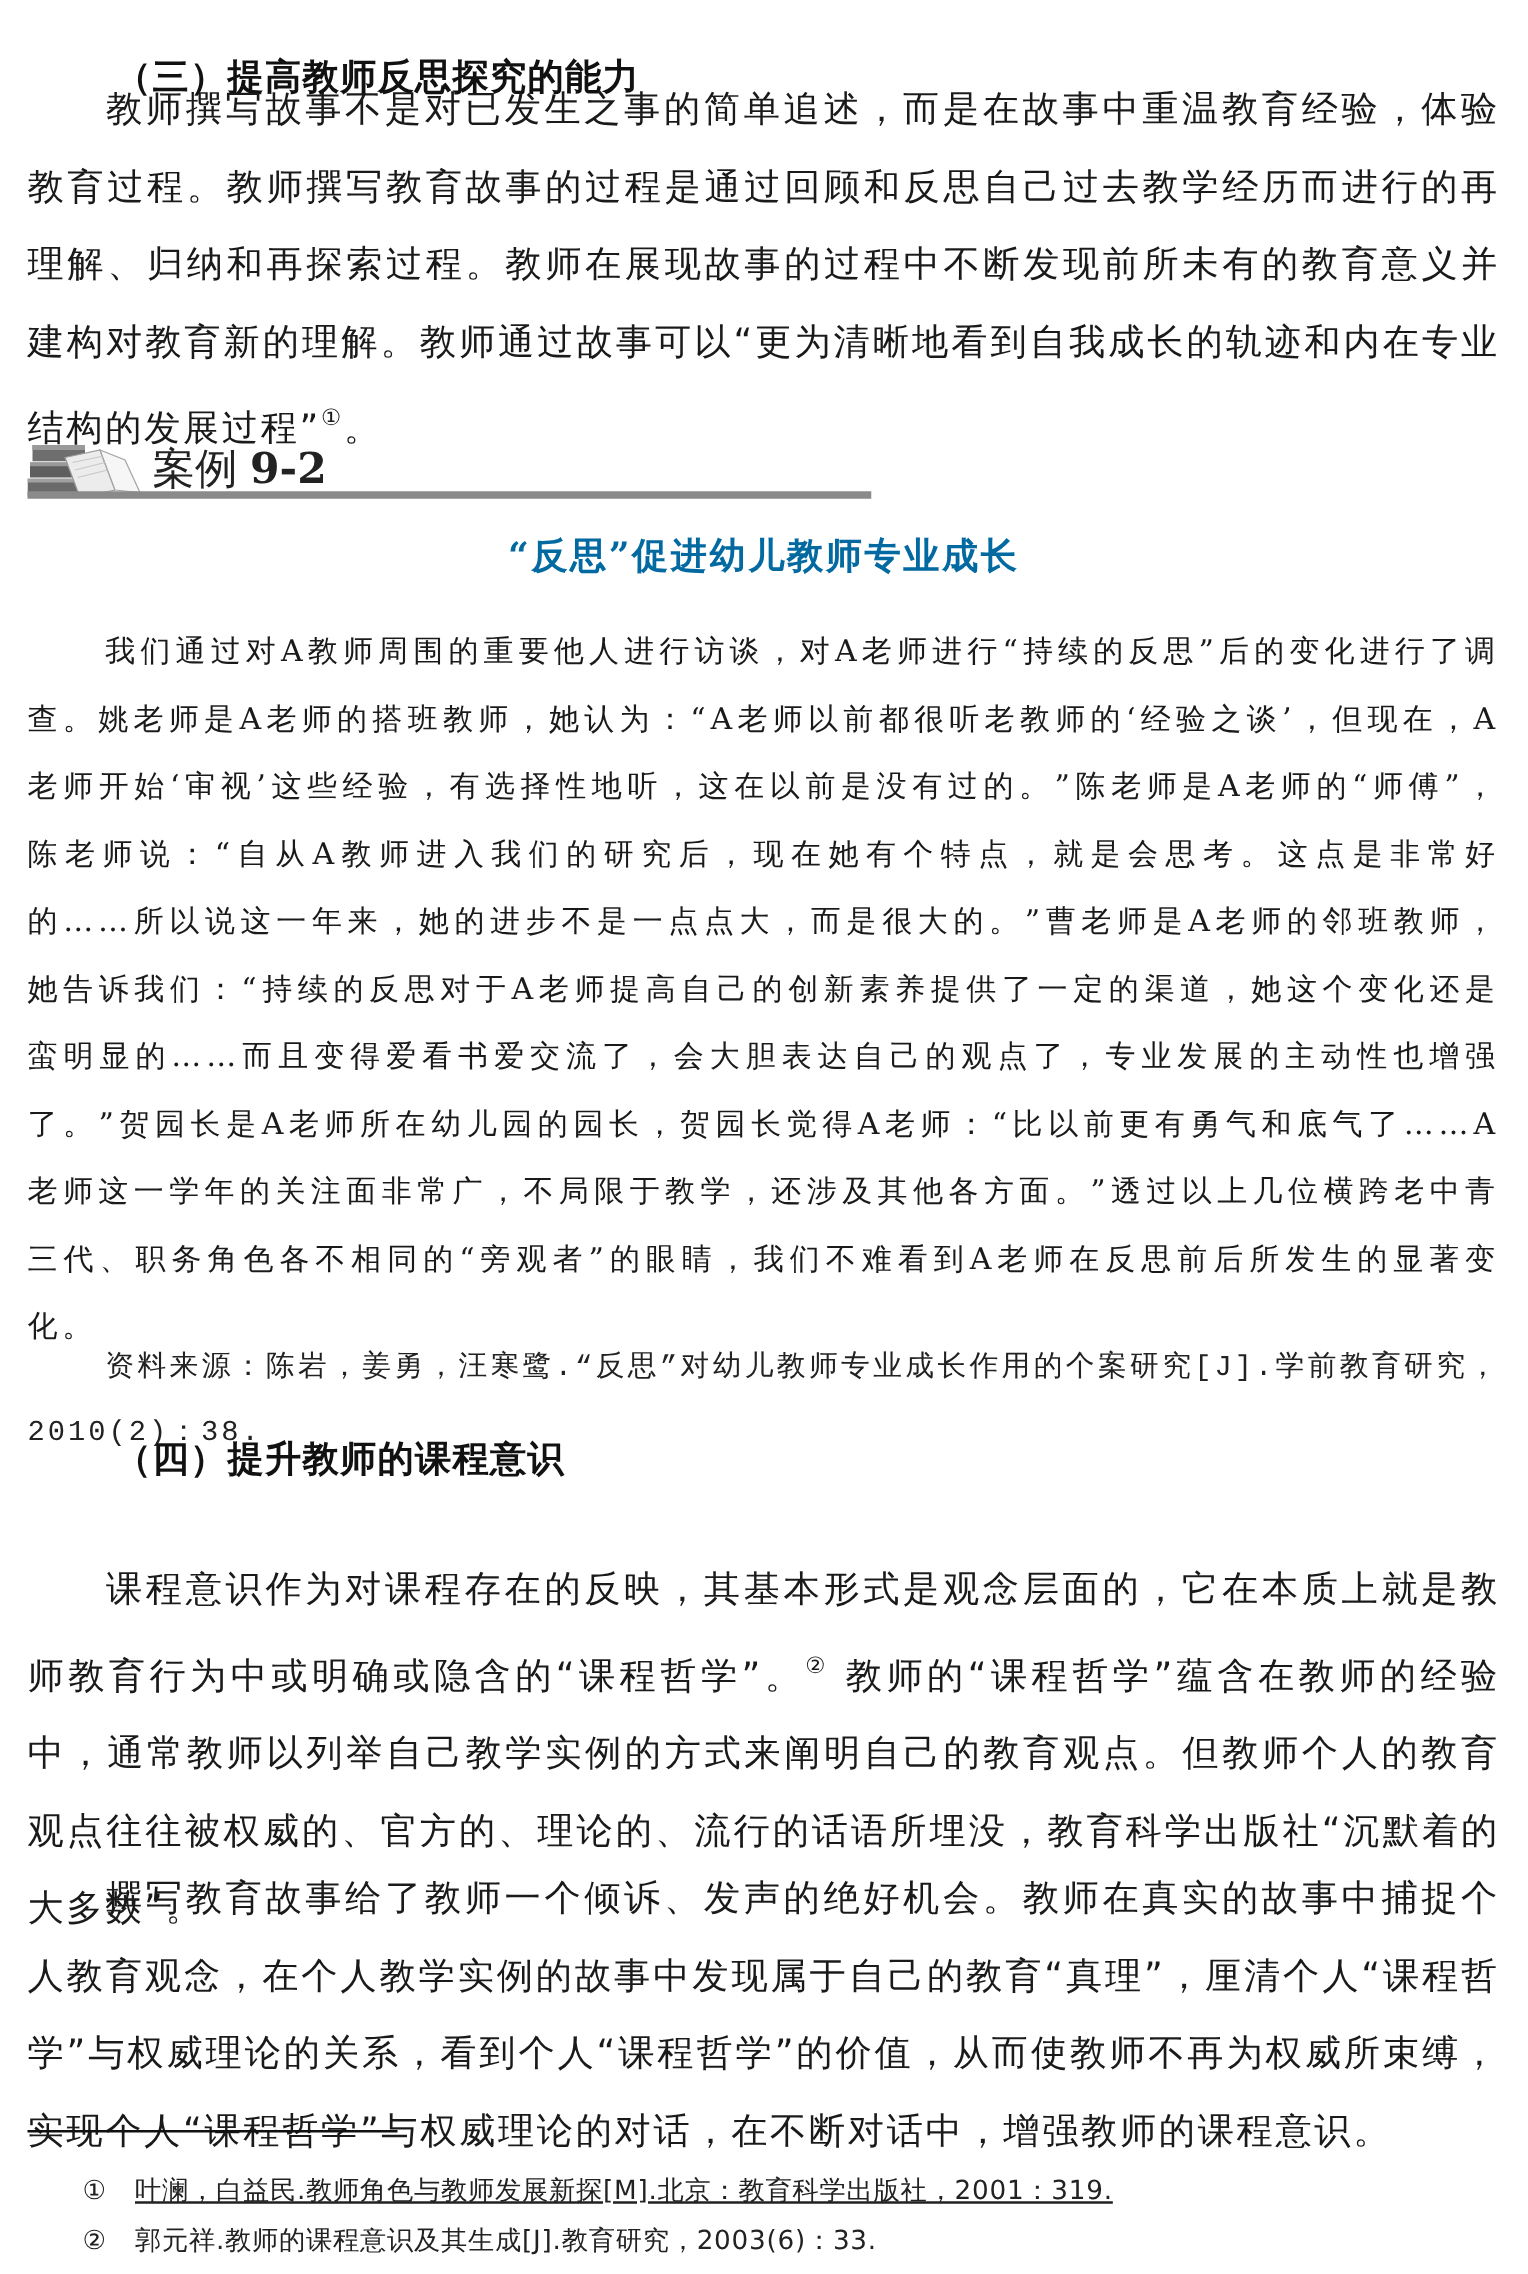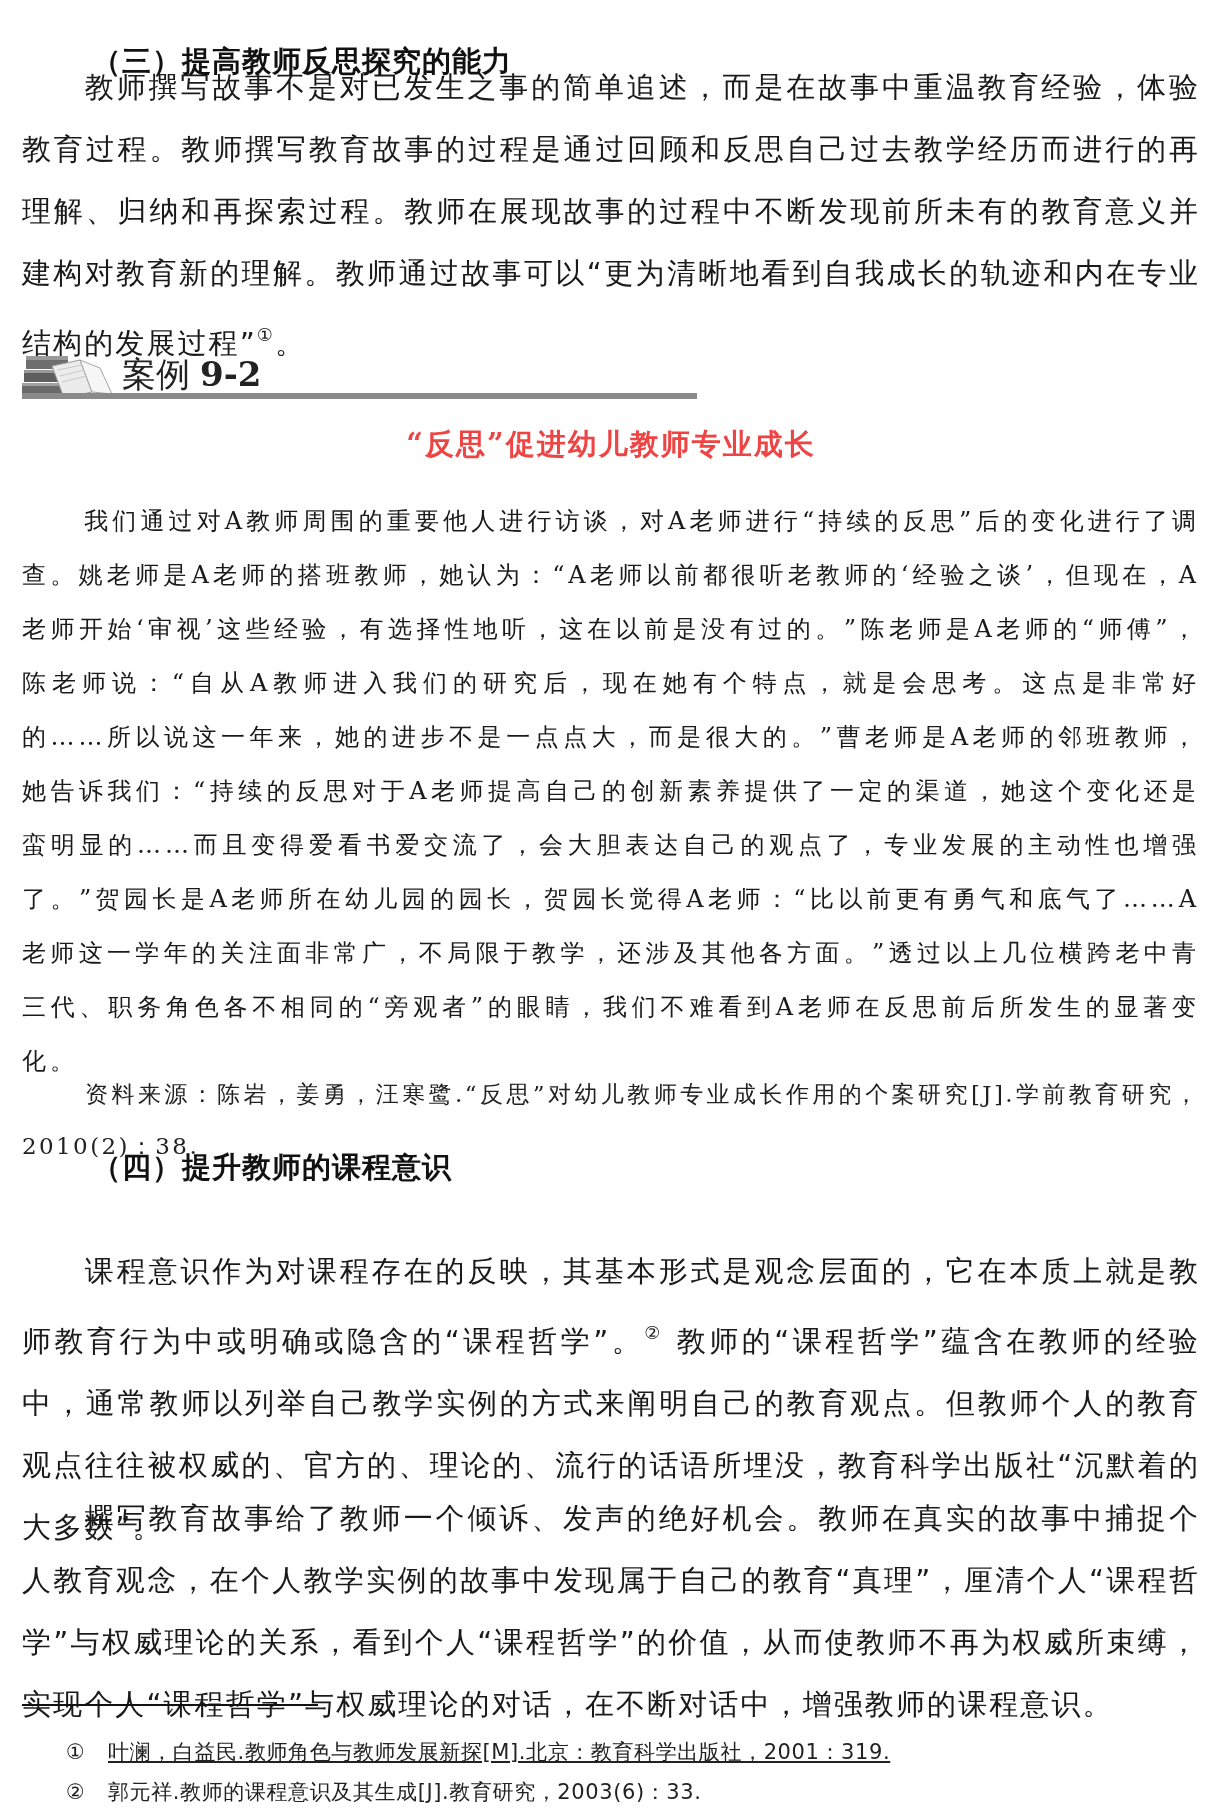--- a/index.html
+++ b/index.html
@@ -35,21 +35,21 @@
   .case-label {
     position: absolute; left: 100px; top: 4px;
     font-family: "DejaVu Serif", "Liberation Serif", serif;
     font-size: 34px; color: #222;
   }
   .case-label .num { font-weight: bold; margin-left: 10px; }
   .case-rule { position: absolute; left: 0; top: 393px; width: 675px; height: 6px; background: #8a8a8a; }
   .case-title {
     position: absolute; left: 0; top: 425px; width: 1178px; text-align: center;
     font-family: "DejaVu Serif", "Liberation Serif", serif;
-    font-weight: bold; font-size: 29px; letter-spacing: 2px; color: #ef4444;
+    font-weight: bold; font-size: 29px; letter-spacing: 2px; color: #0369a1;
   }
   .source {
     position: absolute; left: 0; width: 1178px;
     font-size: 23px; line-height: 52px; letter-spacing: 2.4px;
     text-align: justify; text-align-last: left;
     font-family: "DejaVu Serif", "Liberation Serif", serif;
     color: #222;
   }
   .source .indent { display: inline-block; width: 62px; }
   .fn-rule { position: absolute; left: 0; top: 1704px; width: 296px; height: 2px; background: #111; }
@@ -83,21 +83,21 @@
       <path d="M36 22 L60 17 M38 28 L62 22 M40 34 L64 28" stroke="#c8c8c8" stroke-width="1"></path>
     </svg>
     <div class="case-label"><span>案例</span><span class="num">9-2</span></div>
   </div>
   <div class="case-rule"></div>
 
   <div class="case-title">“反思”促进幼儿教师专业成长</div>
 
   <div class="case-para" style="top:494px;"><span class="indent"></span><span>我们通过对A教师周围的重要他人进行访谈，对A老师进行“持续的反思”后的变化进行了调查。姚老师是A老师的搭班教师，她认为：“A老师以前都很听老教师的‘经验之谈’，但现在，A老师开始‘审视’这些经验，有选择性地听，这在以前是没有过的。”陈老师是A老师的“师傅”，陈老师说：“自从A教师进入我们的研究后，现在她有个特点，就是会思考。这点是非常好的……所以说这一年来，她的进步不是一点点大，而是很大的。”曹老师是A老师的邻班教师，她告诉我们：“持续的反思对于A老师提高自己的创新素养提供了一定的渠道，她这个变化还是蛮明显的……而且变得爱看书爱交流了，会大胆表达自己的观点了，专业发展的主动性也增强了。”贺园长是A老师所在幼儿园的园长，贺园长觉得A老师：“比以前更有勇气和底气了……A老师这一学年的关注面非常广，不局限于教学，还涉及其他各方面。”透过以上几位横跨老中青三代、职务角色各不相同的“旁观者”的眼睛，我们不难看到A老师在反思前后所发生的显著变化。</span></div>
 
-  <div class="source" style="top:1068px;"><span class="indent"></span><span>资料来源：陈岩，姜勇，汪寒鹭.“反思”对幼儿教师专业成长作用的个案研究[J].学前教育研究，2010(2)：38.</span></div>
+  <div class="source" style="top:1068px;font-family:Liberation Mono, monospace;"><span class="indent"></span><span>资料来源：陈岩，姜勇，汪寒鹭.“反思”对幼儿教师专业成长作用的个案研究[J].学前教育研究，2010(2)：38.</span></div>
 
   <div class="section-heading" style="top:1148px;">（四）提升教师的课程意识</div>
   <div class="para" style="top:1240px;"><span class="indent"></span><span>课程意识作为对课程存在的反映，其基本形式是观念层面的，它在本质上就是教师教育行为中或明确或隐含的“课程哲学”。</span><sup class="ref">②</sup><span> 教师的“课程哲学”蕴含在教师的经验中，通常教师以列举自己教学实例的方式来阐明自己的教育观点。但教师个人的教育观点往往被权威的、官方的、理论的、流行的话语所埋没，教育科学出版社“沉默着的大多数”。</span></div>
 
   <div class="para" style="top:1487px;"><span class="indent"></span><span>撰写教育故事给了教师一个倾诉、发声的绝好机会。教师在真实的故事中捕捉个人教育观念，在个人教学实例的故事中发现属于自己的教育“真理”，厘清个人“课程哲学”与权威理论的关系，看到个人“课程哲学”的价值，从而使教师不再为权威所束缚，实现个人“课程哲学”与权威理论的对话，在不断对话中，增强教师的课程意识。</span></div>
 
   <div class="fn-rule"></div>
   <div class="footnote" style="top:1738px;text-decoration:underline;"><span class="mark">①</span><span>叶澜，白益民.教师角色与教师发展新探[M].北京：教育科学出版社，2001：319.</span></div>
   <div class="footnote" style="top:1778px;"><span class="mark">②</span><span>郭元祥.教师的课程意识及其生成[J].教育研究，2003(6)：33.</span></div>
 

